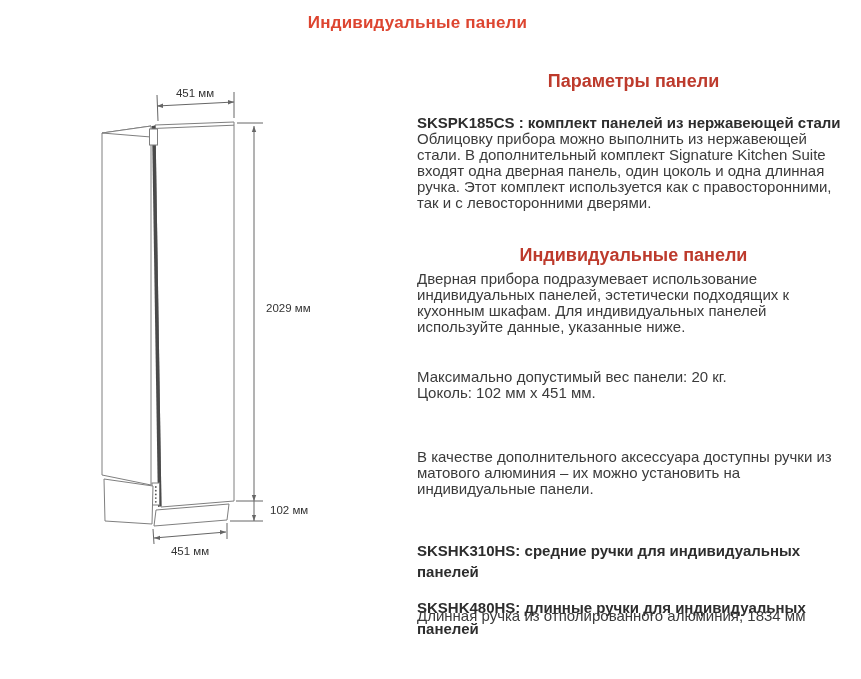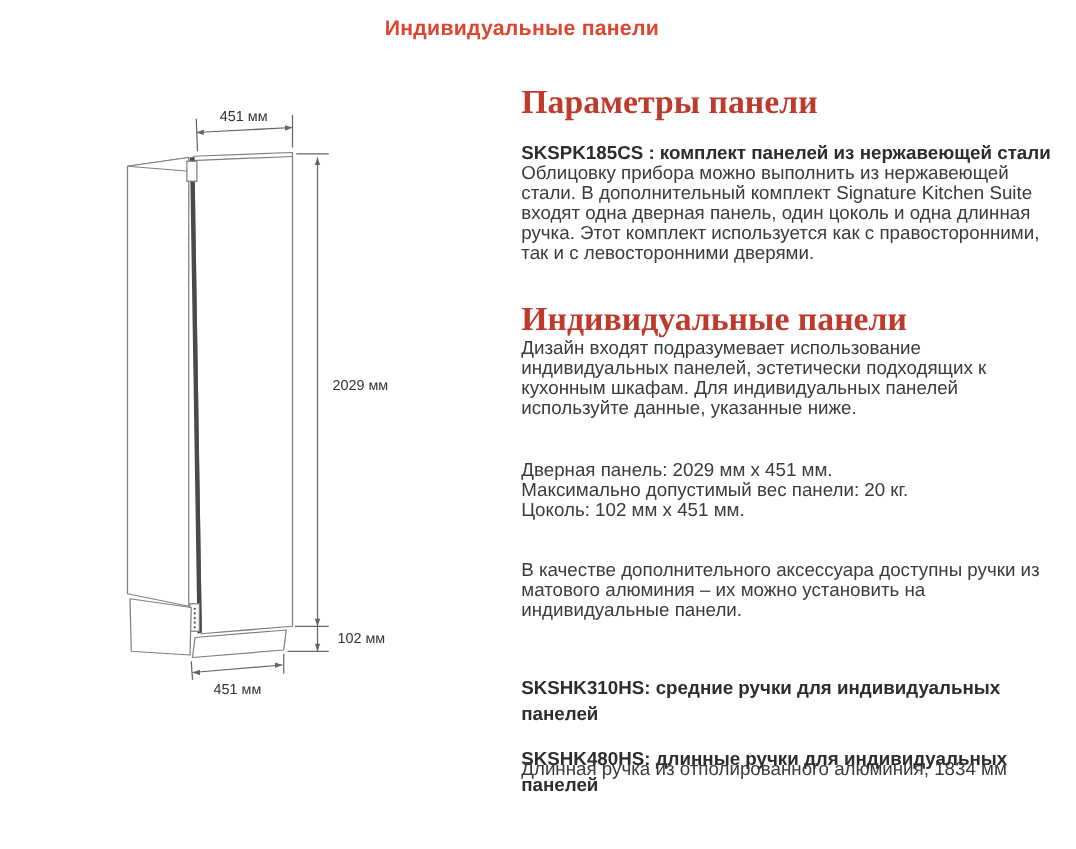--- a/index.html
+++ b/index.html
@@ -11,22 +11,22 @@
   .page-title {
     position:absolute; top:13px; left:0; width:835px; text-align:center;
     font-size:17px; font-weight:bold; color:#dd4530; letter-spacing:0.2px;
   }
   .drawing {
     position:absolute; left:30px; top:80px; width:290px; height:500px;
   }
   .col { position:absolute; left:417px; top:0; width:433px; height:679px; }
   .b { position:absolute; left:0; right:0; margin:0; }
   .serif-heading {
-    font-family:Liberation Serif, serif; font-weight:bold;
-    font-size:27px; line-height:24px; color:#bd3a2c;
+    font-family:Liberation Sans, sans-serif; font-weight:bold;
+    font-size:18px; line-height:24px; color:#bd3a2c;text-align:center;
   }
   .bold-line { font-size:15px; font-weight:bold; color:#2d2d2d; line-height:21px;margin-top:12px; }
   .para { font-size:15px; line-height:16px; color:#3b3b3b; }
   .dim-text { font-size:11.5px; fill:#333; font-family:"Liberation Sans", sans-serif; }
 </style>
 </head>
 <body>
 
 <div class="page">
 
@@ -91,24 +91,23 @@
     <text class="dim-text" x="240" y="434" text-anchor="start">102 мм</text>
     <text class="dim-text" x="160" y="475" text-anchor="middle">451 мм</text>
   </svg>
 
   <div class="col">
     <h2 class="serif-heading b" style="top:69px">Параметры панели</h2>
     <div class="bold-line b" style="top:100px">SKSPK185CS : комплект панелей из нержавеющей стали</div>
     <p class="para b" style="top:131px">Облицовку прибора можно выполнить из нержавеющей стали. В дополнительный комплект Signature Kitchen Suite входят одна дверная панель, один цоколь и одна длинная ручка. Этот комплект используется как с правосторонними, так и с левосторонними дверями.</p>
 
     <h2 class="serif-heading b" style="top:243px">Индивидуальные панели</h2>
-    <p class="para b" style="top:271px">Дизайн входят подразумевает использование индивидуальных панелей, эстетически подходящих к кухонным шкафам. Для индивидуальных панелей используйте данные, указанные ниже.</p>
+    <p class="para b" style="top:271px">Дверная прибора подразумевает использование индивидуальных панелей, эстетически подходящих к кухонным шкафам. Для индивидуальных панелей используйте данные, указанные ниже.</p>
 
     <div class="para b" style="top:369px">
-      <div>Дверная панель: 2029 мм x 451 мм.</div>
       <div>Максимально допустимый вес панели: 20 кг.</div>
       <div>Цоколь: 102 мм x 451 мм.</div>
     </div>
 
     <p class="para b" style="top:449px">В качестве дополнительного аксессуара доступны ручки из матового алюминия – их можно установить на индивидуальные панели.</p>
 
     <div class="bold-line b" style="top:528px">SKSHK310HS: средние ручки для индивидуальных панелей</div>
 
     <div class="bold-line b" style="top:585px">SKSHK480HS: длинные ручки для индивидуальных панелей</div>
     <div class="para b" style="top:608px">Длинная ручка из отполированного алюминия, 1834 мм</div>

